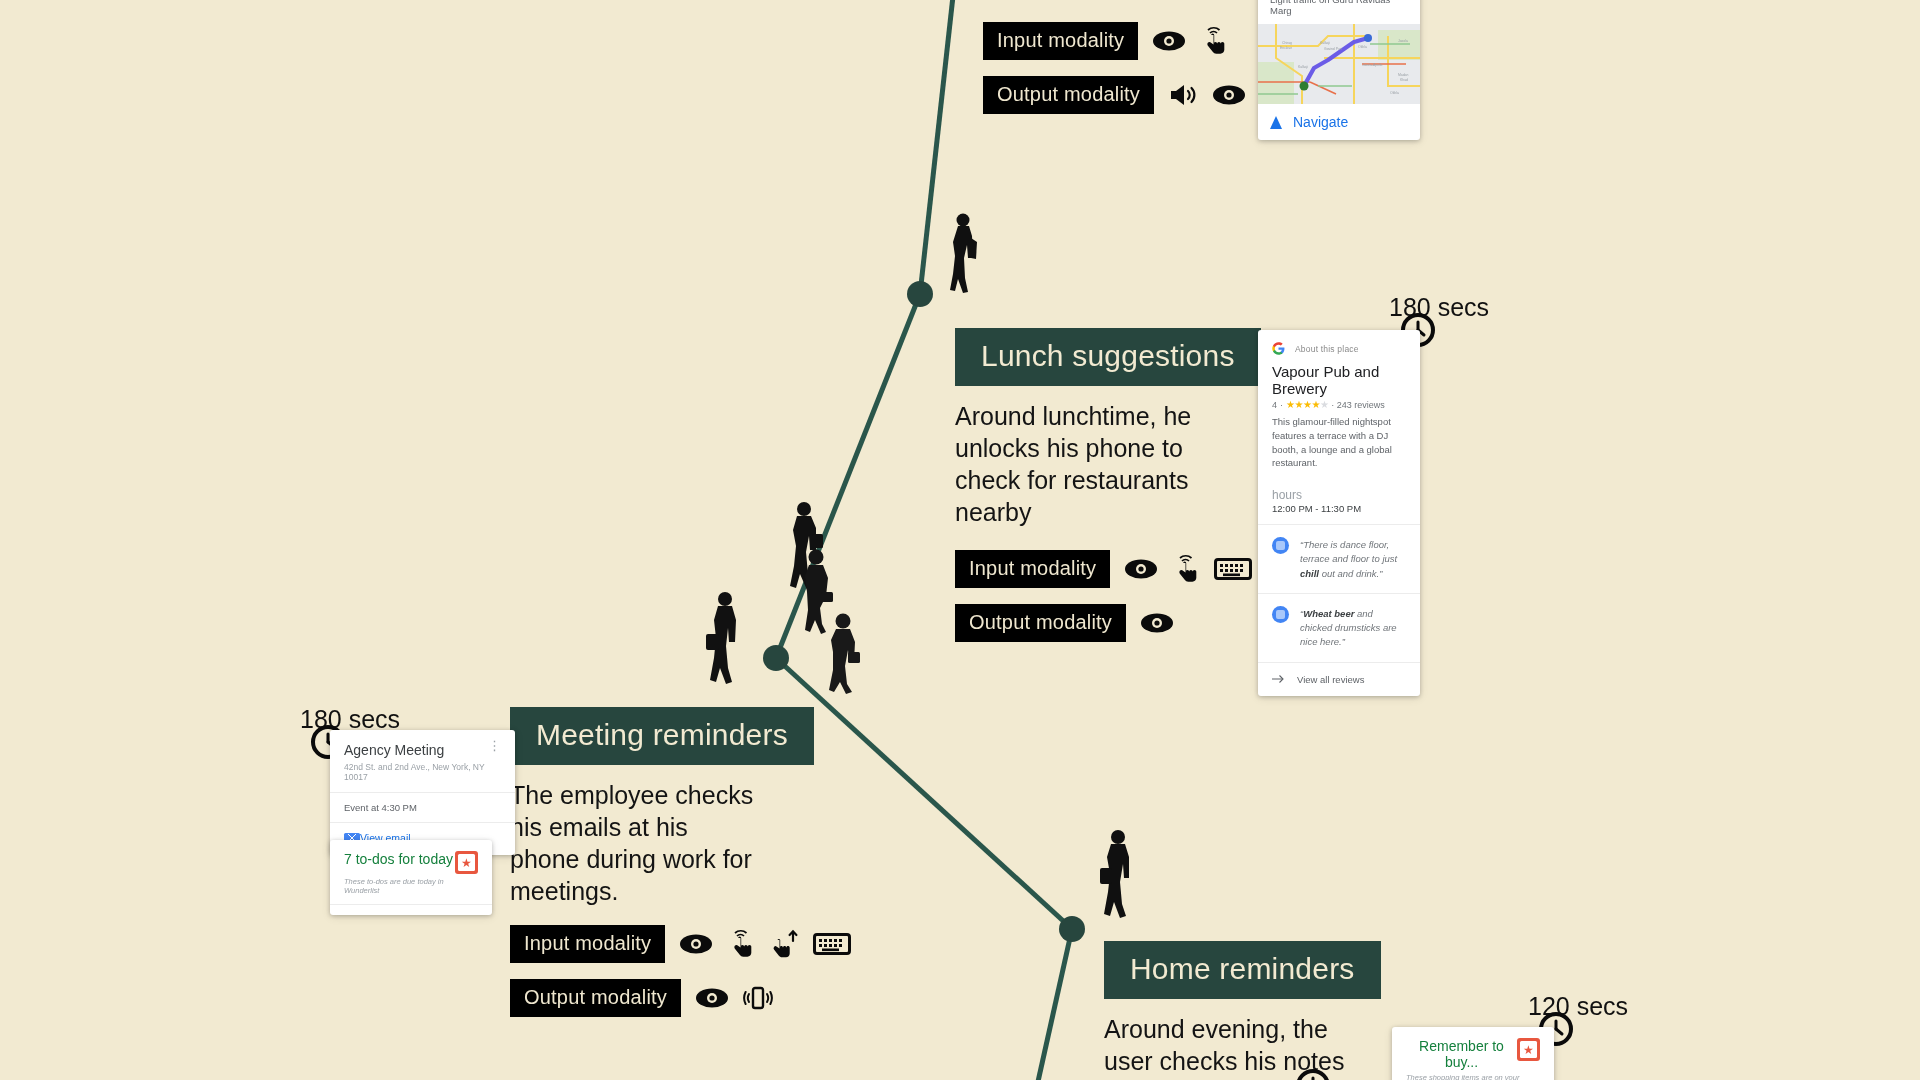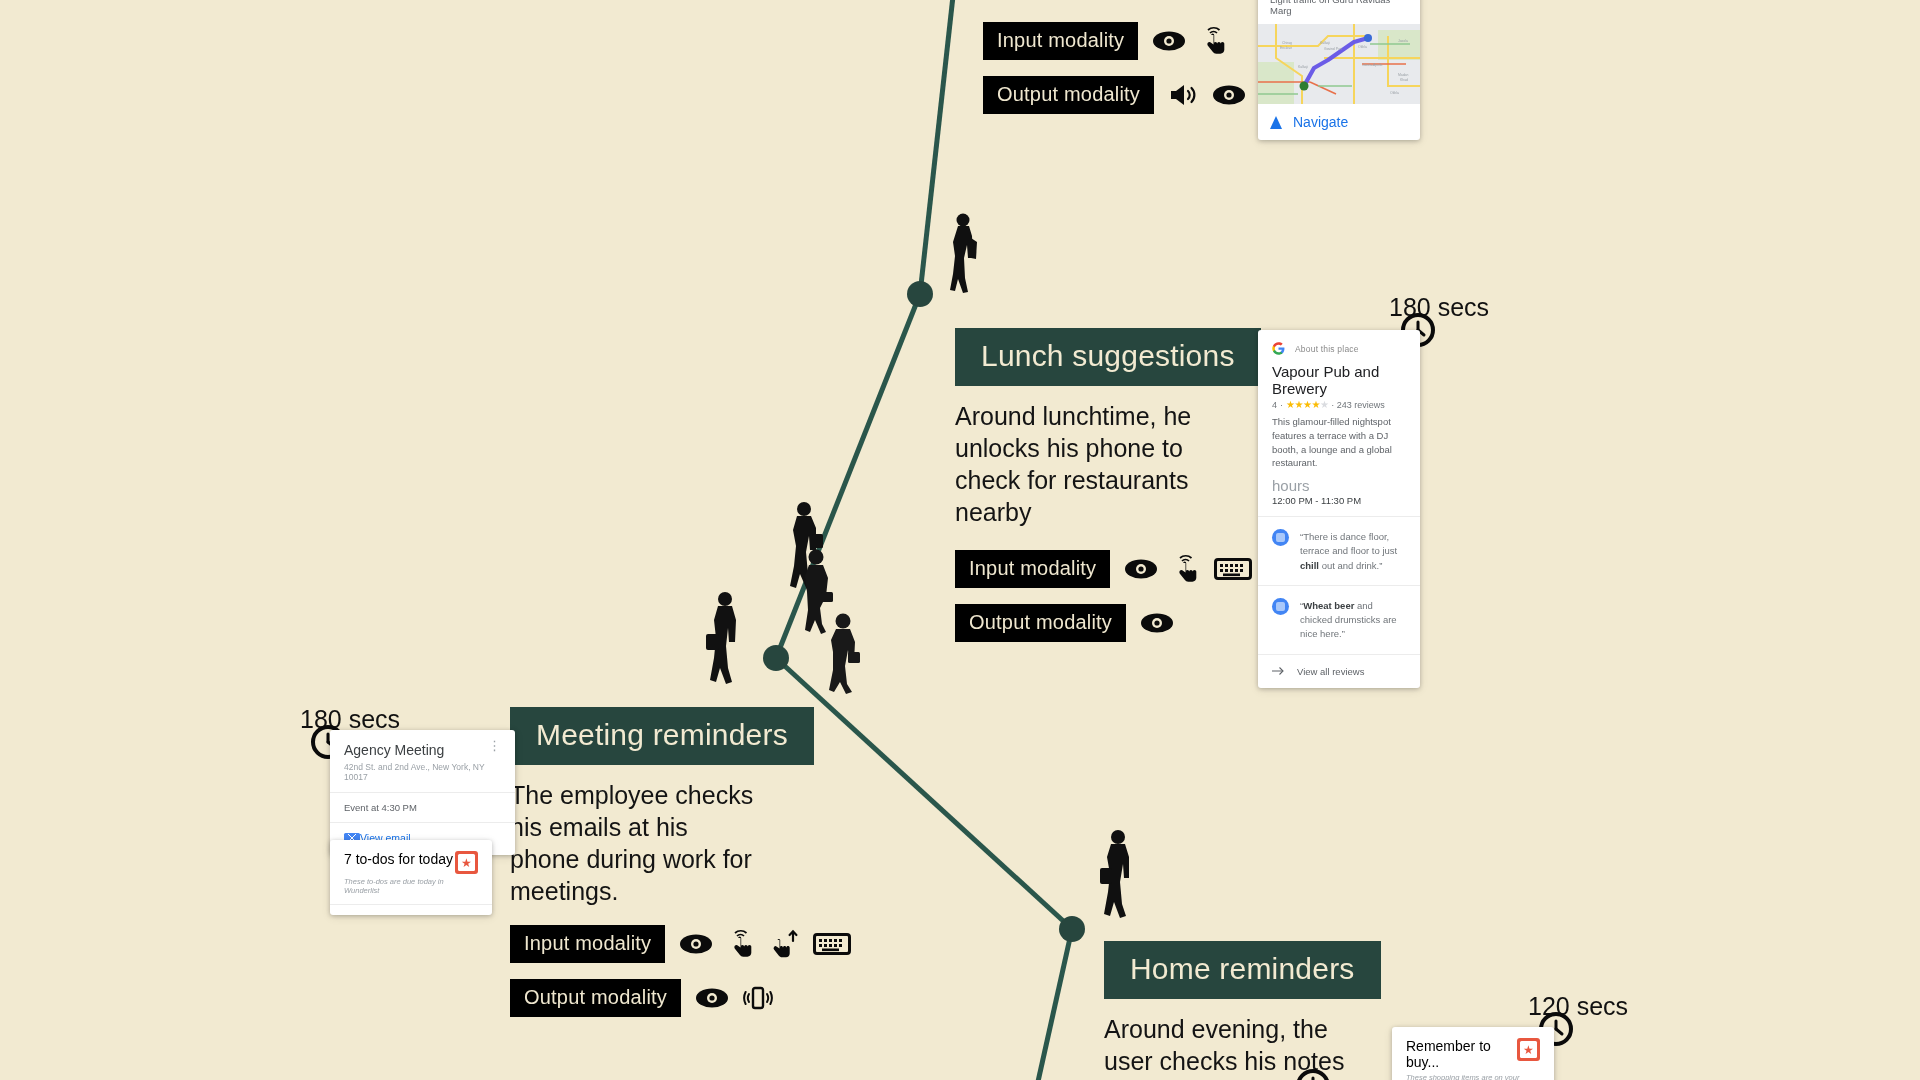--- a/index.html
+++ b/index.html
@@ -62,23 +62,23 @@
 
   
   .pub-head { display: flex; align-items: center; gap: 10px; padding: 12px 14px 2px 14px; }
   .gicon { width: 13px; height: 13px; flex: 0 0 13px; }
   .pub-abouttxt { font-size: 8.5px; color: #8a8a8a; letter-spacing:.2px; }
   .pub-name { font-size: 15px; color: #202124; padding: 6px 14px 2px 14px; font-weight: 400; }
   .pub-rating { font-size: 9px; color: #70757a; padding: 0 14px; display:flex; align-items:center; gap:3px; }
   .stars { color: #FBBC04; letter-spacing: -0.5px; font-size: 10px; }
   .star-dim { color: #dadce0; }
   .pub-desc { font-size: 9.5px; color: #5f6368; padding: 5px 14px 0 14px; line-height: 1.45; }
-  .pub-hourslabel { font-size: 15px; color: #9aa0a6; padding: 7px 14px 0 14px; }
+  .pub-hourslabel { font-size: 12px; color: #9aa0a6; padding: 7px 14px 0 14px; margin-top: 11px; }
   .pub-hours { font-size: 9.5px; color: #3c4043; padding: 1px 14px 10px 14px; }
-  .review-row { display: flex; gap: 11px; padding: 12px 14px; align-items: flex-start; }
+  .review-row { display: flex; gap: 11px; padding: 12px 14px; align-items: flex-start; font-style: italic; }
   .rev-badge { width: 17px; height: 17px; border-radius: 50%; background: #4285F4; flex: 0 0 17px; position: relative; }
   .rev-badge:after { content:""; position:absolute; left:4px; top:4px; width:9px; height:9px; background:#fff; opacity:.55; border-radius:2px;}
   .rev-text { font-size: 9.5px; color: #70757a; line-height: 1.5; padding-top: 1px; }
   .rev-text b { color: #3c4043; }
   .view-all { display:flex; align-items:center; gap:12px; padding: 11px 14px; font-size: 9.5px; color: #5f6368; }
 
   
   .traf-sub { font-size: 9.5px; color: #5f6368; padding: 4px 12px 8px 12px; }
   .mapimg { width: 100%; height: 80px; display:block; }
   .nav-row { display:flex; align-items:center; gap:11px; padding: 10px 12px; font-size: 14px; color: #1a73e8; }
@@ -91,21 +91,21 @@
   .mtg-event { font-size: 9.5px; color: #5f6368; padding: 9px 14px; }
   .mail-row { display:flex; align-items:center; gap: 0; padding: 9px 14px 11px 14px; }
   .mail-ico { width: 16px; height: 11px; background: #4285F4; border-radius: 1.5px; position: relative; }
   .mail-ico:before{content:"";position:absolute;left:1px;top:1px;width:14px;height:9px;
     background:linear-gradient(135deg,transparent 44%,#fff 45%,#fff 50%,transparent 51%),
                linear-gradient(225deg,transparent 44%,#fff 45%,#fff 50%,transparent 51%);}
   .mail-txt { font-size: 10.5px; color: #1a73e8; }
 
   
   .wl-head { display:flex; justify-content: space-between; align-items:flex-start; padding: 11px 14px 3px 14px; }
-  .wl-title { font-size: 14px; color: #000000; }
+  .wl-title { font-size: 14px; color: #15803d; text-align: center; }
   .wl-sub { font-size: 7.5px; color: #9aa0a6; font-style: italic; padding: 0 14px 9px 14px; }
   .wl-logo { width: 23px; height: 23px; background: #E8573F; border-radius: 3px; position: relative; flex:0 0 23px;
              display:flex; align-items:center; justify-content:center; }
   .wl-logo-in { width: 17px; height: 17px; background: #fff; border-radius: 1.5px; display:flex; align-items:center; justify-content:center;}
   .wl-logo-in span { color:#E8573F; font-size: 12px; line-height: 1;}
   .wl-item { font-size: 10.5px; color: #5f6368; padding: 9px 14px 0 14px; line-height: 1.45; }
 
   
   .walker { position: absolute; }
 </style>

